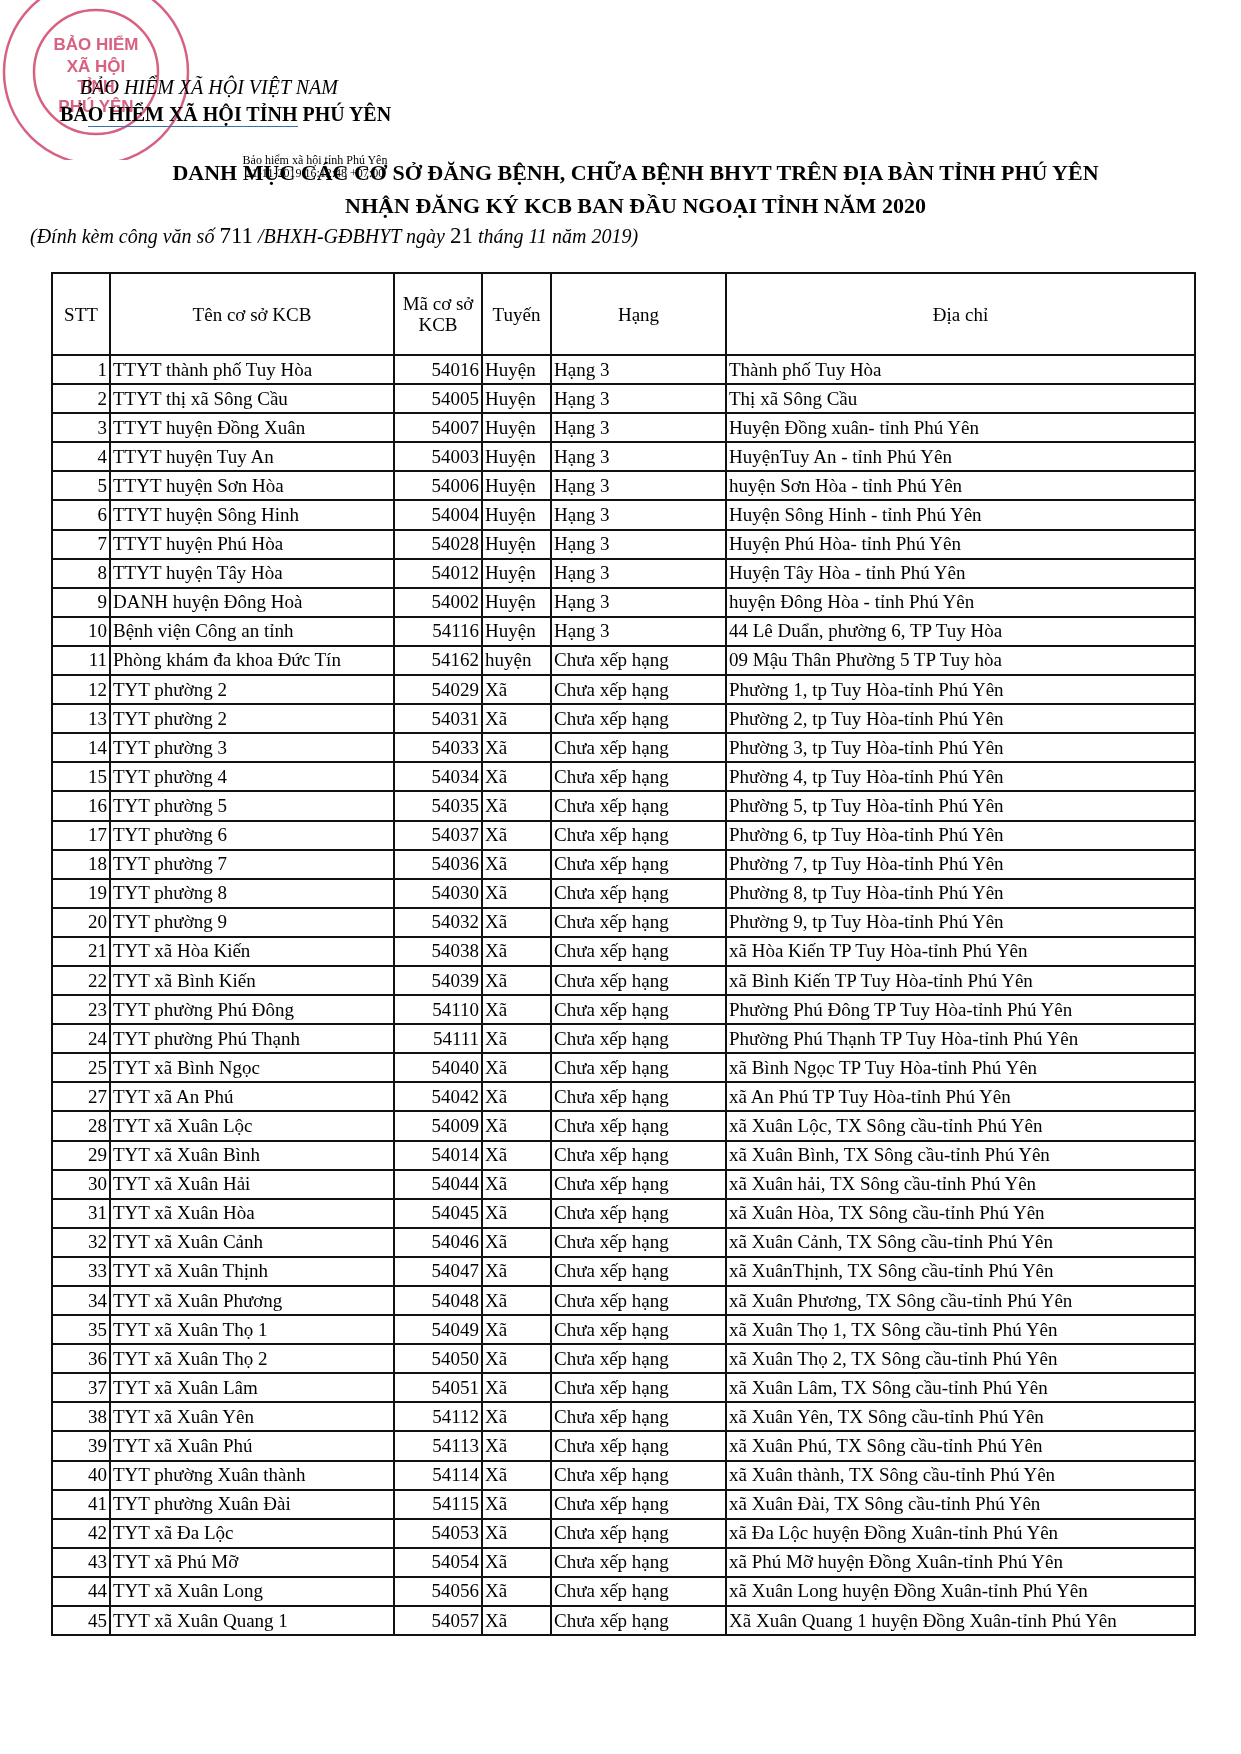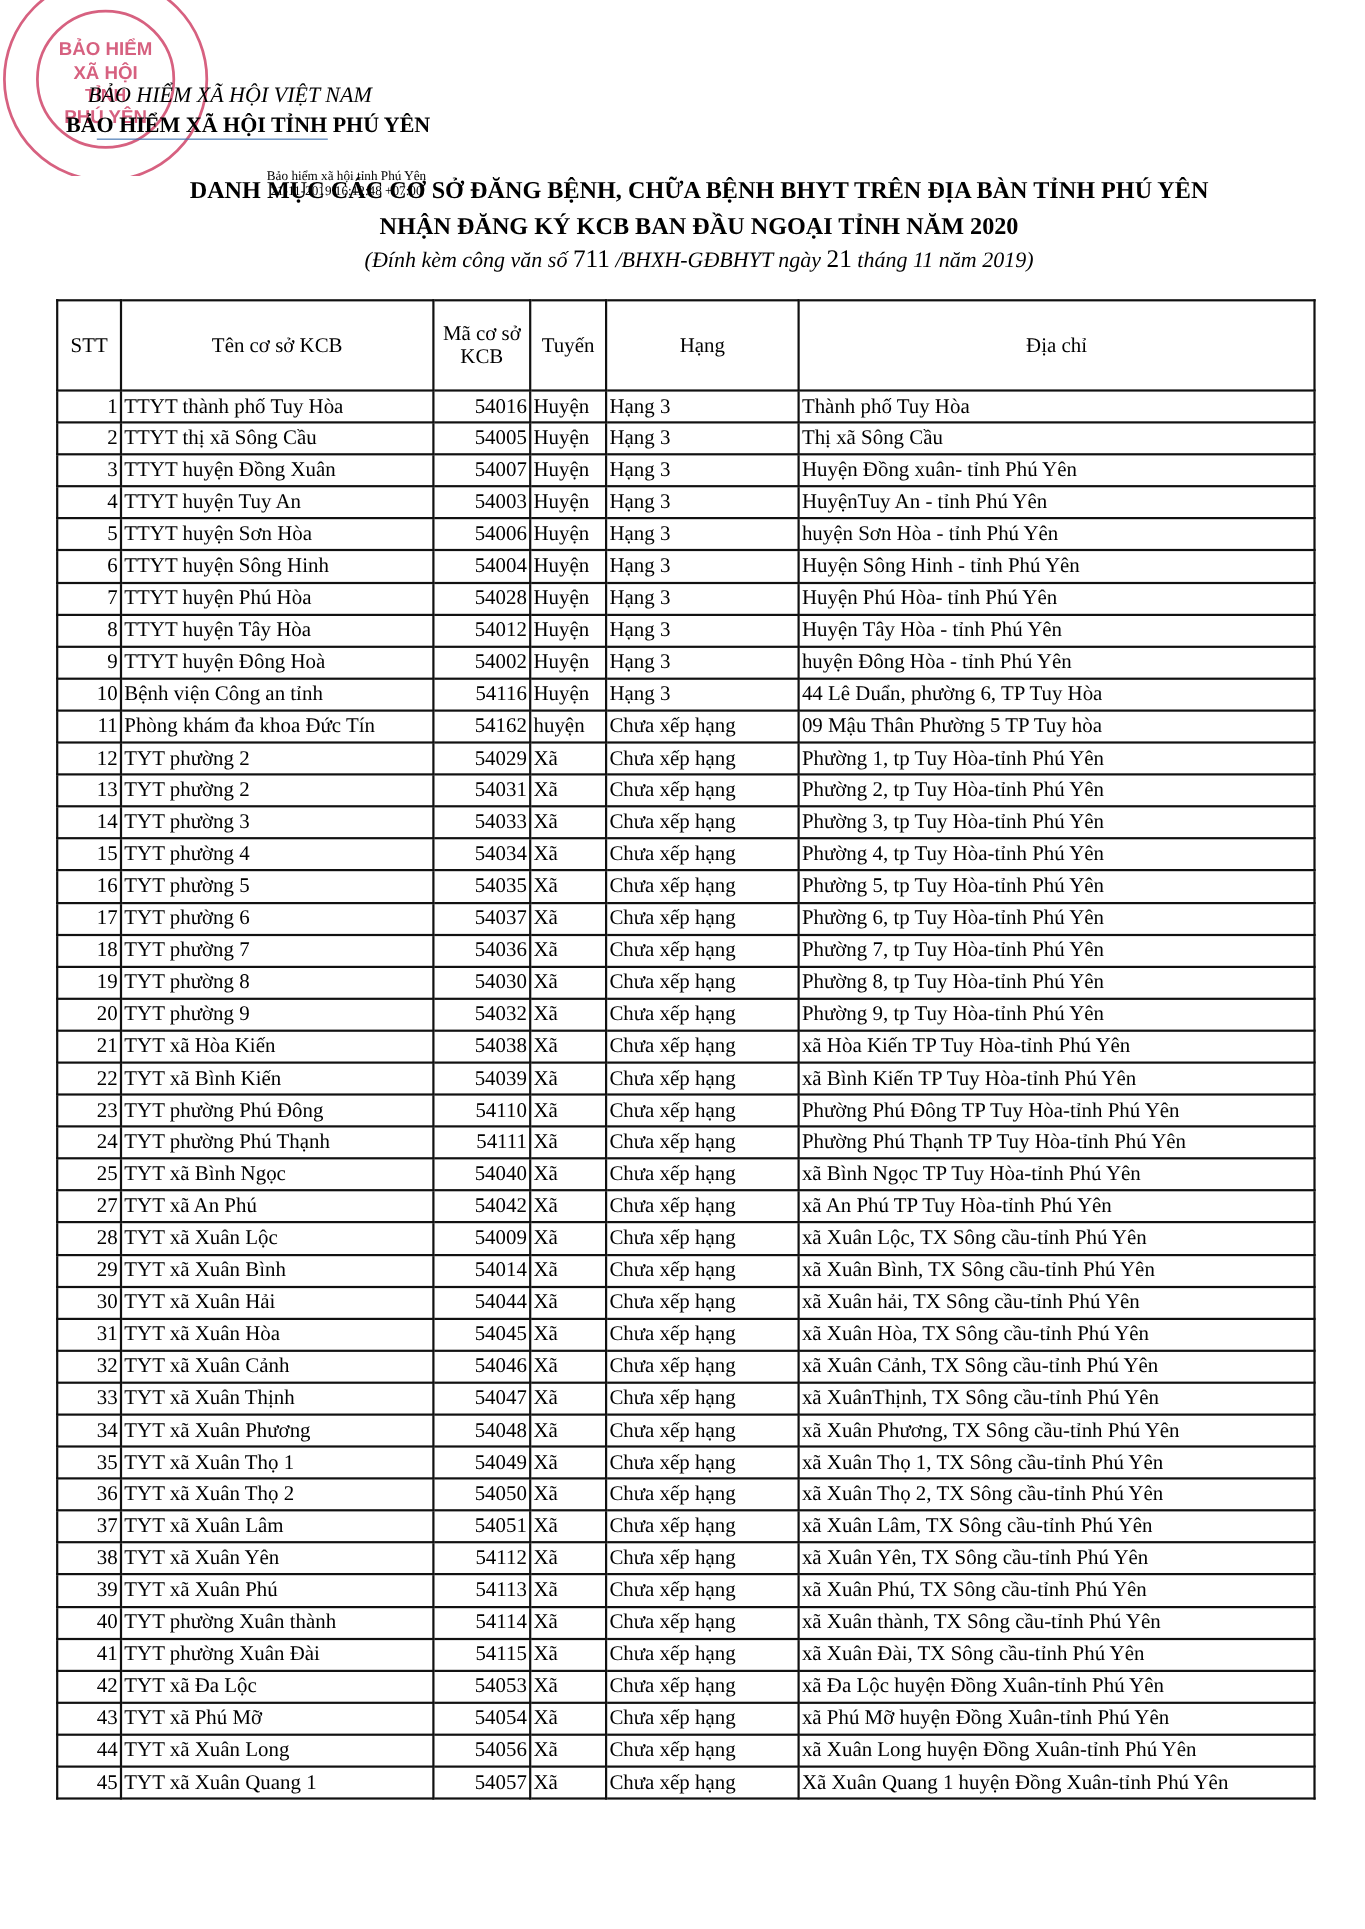--- a/index.html
+++ b/index.html
@@ -5,21 +5,21 @@
   html, body { margin: 0; padding: 0; background: #ffffff; }
   body { width: 1241px; height: 1754px; position: relative; overflow: hidden;
          font-family: "Liberation Serif", serif; color: #000; }
   .stamp { position: absolute; left: -2px; top: -20px; width: 200px; height: 180px; }
   .org1 { position: absolute; left: 80px; top: 76px; font-size: 20px; font-style: italic; }
   .org2 { position: absolute; left: 60px; top: 103px; font-size: 20px; font-weight: bold; }
   .org-underline { position: absolute; left: 88px; top: 126px; width: 210px; height: 1px; background: #3a6fb0; }
   .sig { position: absolute; left: 210px; top: 154px; font-size: 12px; line-height: 13px; text-align: center; width: 210px; }
   .title1 { position: absolute; left: 0; width: 1241px; top: 160px; text-align: center; font-size: 22px; font-weight: bold; padding-left: 30px; box-sizing: border-box; }
   .title2 { position: absolute; left: 0; width: 1241px; top: 193px; text-align: center; font-size: 22px; font-weight: bold; padding-left: 30px; box-sizing: border-box; }
-  .subtitle { position: absolute; left: 0; width: 1241px; top: 223px; text-align: center; font-size: 20px; font-style: italic; padding-left: 30px; box-sizing: border-box; }
+  .subtitle { position: absolute; left: 0; width: 1241px; top: 223px; font-size: 20px; font-style: italic; padding-left: 30px; box-sizing: border-box; }
   .subtitle .num { font-size: 23px; font-style: normal; }
   table { position: absolute; left: 51px; top: 272px; border-collapse: collapse; width: 1143px; table-layout: fixed; }
   td, th { border: 2px solid #111; padding: 0 2px; font-size: 19px; line-height: 20px; height: 27.1px; white-space: nowrap; overflow: hidden; }
   th { font-weight: normal; text-align: center; height: 80px; line-height: 21px; white-space: normal; }
   td.stt { text-align: right; }
   td.code { text-align: right; border-radius: 12px; }
   col.c1 { width: 58px; } col.c2 { width: 284px; } col.c3 { width: 88px; } col.c4 { width: 69px; }
   col.c5 { width: 175px; } col.c6 { width: 469px; }
 </style>
 </head>
@@ -133,21 +133,21 @@
       <tr>
         <td class="stt">8</td>
         <td>TTYT huyện Tây Hòa</td>
         <td class="code">54012</td>
         <td>Huyện</td>
         <td>Hạng 3</td>
         <td>Huyện Tây Hòa - tỉnh Phú Yên</td>
       </tr>
       <tr>
         <td class="stt">9</td>
-        <td>TTYT huyện Đông Hoà</td>
+        <td>DANH huyện Đông Hoà</td>
         <td class="code">54002</td>
         <td>Huyện</td>
         <td>Hạng 3</td>
         <td>huyện Đông Hòa - tỉnh Phú Yên</td>
       </tr>
       <tr>
         <td class="stt">10</td>
         <td>Bệnh viện Công an tỉnh</td>
         <td class="code">54116</td>
         <td>Huyện</td>

